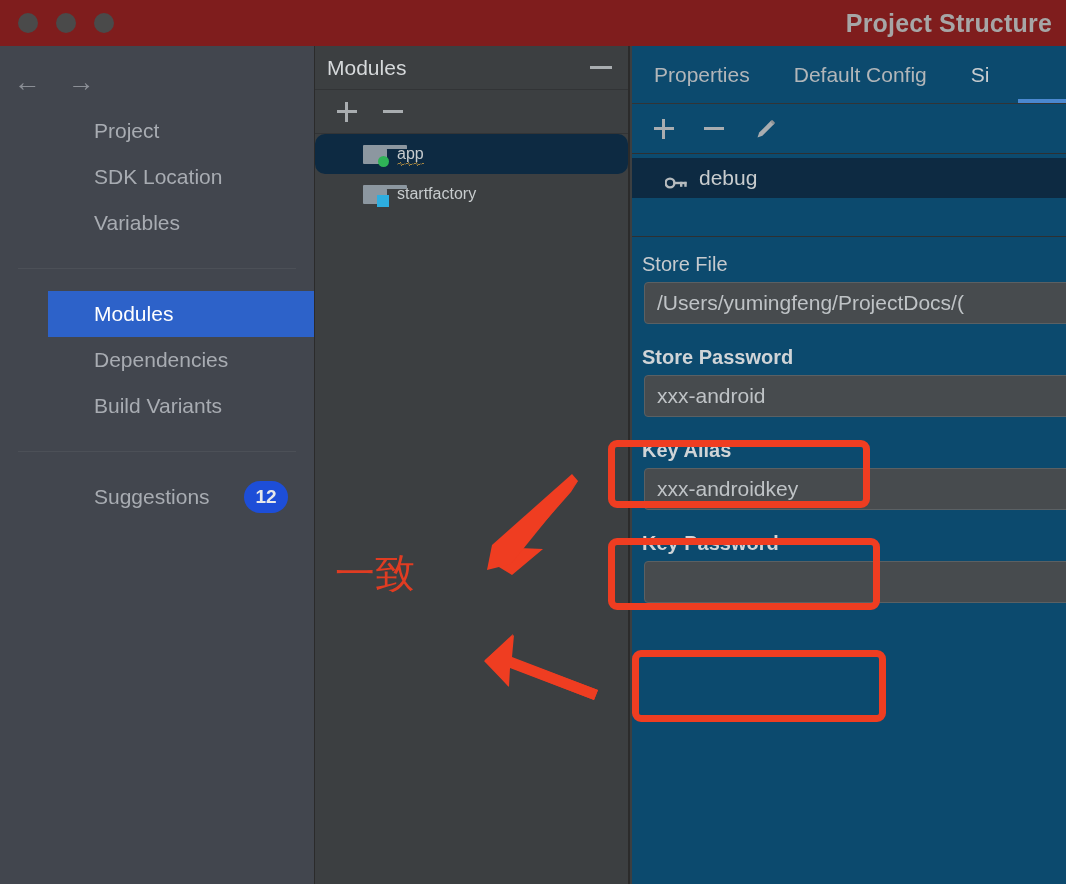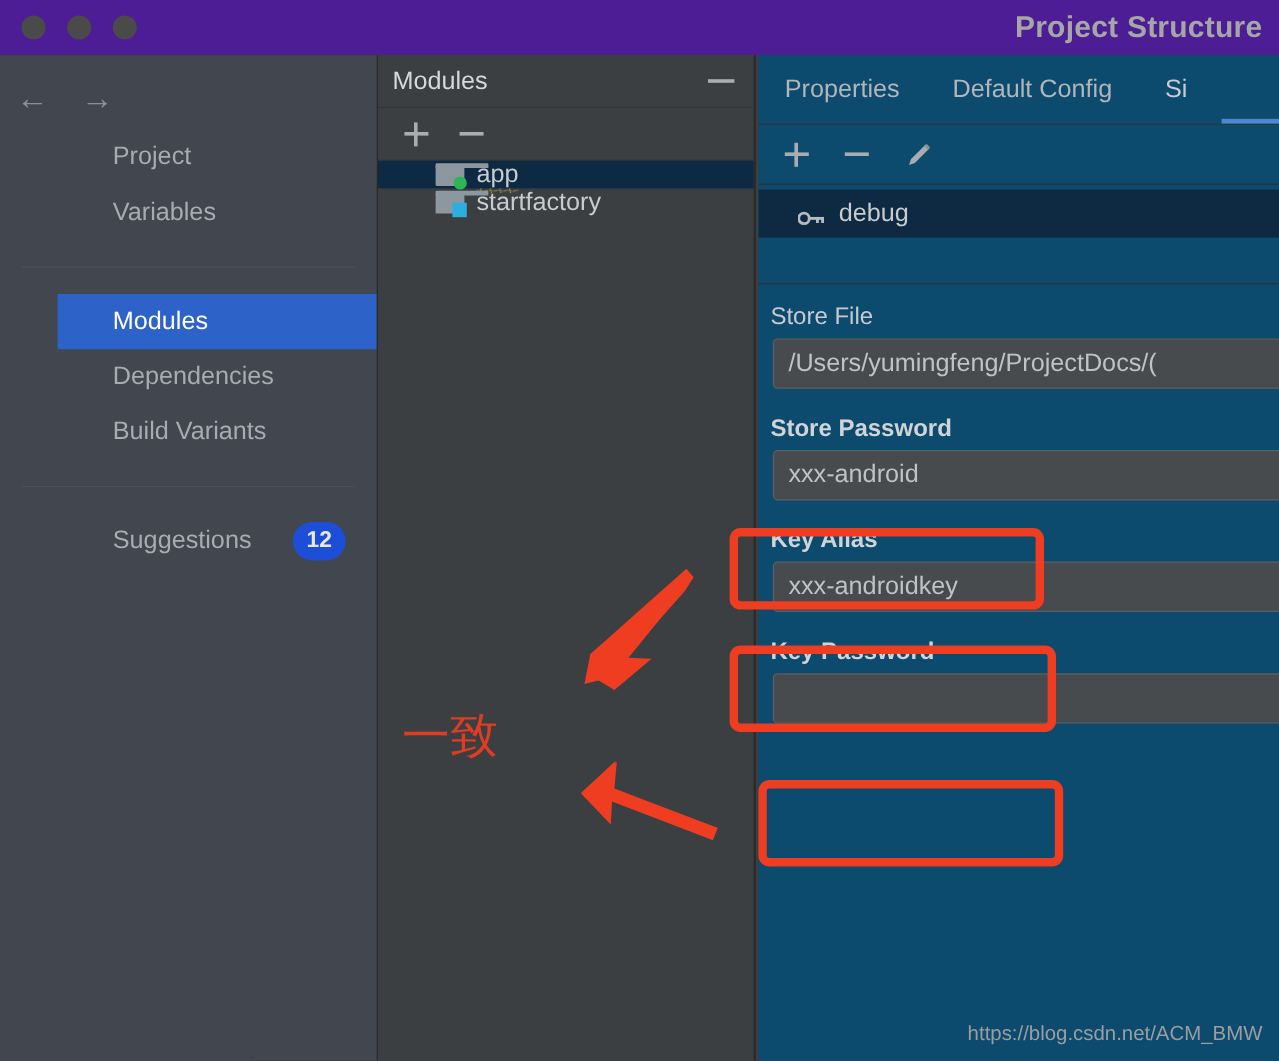--- a/index.html
+++ b/index.html
@@ -12,21 +12,21 @@
   #app {
     position: relative;
     width: 1066px; height: 884px;
     background: #3c3f41;
   }
 
   
   .titlebar {
     position: absolute; left: 0; top: 0;
     width: 1066px; height: 46px;
-    background: #4c1d95;
+    background: #7f1d1d;
     display: flex; align-items: center;
   }
   .traffic {
     display: flex; align-items: center; gap: 18px;
     margin-left: 18px;
   }
   .dot {
     width: 20px; height: 20px; border-radius: 50%;
     background: #4a4a4a;
   }
@@ -116,24 +116,24 @@
     position: relative; width: 20px; height: 20px;
   }
   .tb-plus::before, .tb-plus::after, .tb-minus::before {
     content: ""; position: absolute; background: #a9adb0;
   }
   .tb-plus::before { left: 0; top: 8px; width: 20px; height: 3px; }
   .tb-plus::after  { left: 8px; top: 0; width: 3px; height: 20px; }
   .tb-minus::before { left: 0; top: 8px; width: 20px; height: 3px; }
 
   .module-row {
-    height: 23px;
+    height: 40px;
     display: flex; align-items: center;
     padding-left: 48px;
-    color: #c8ccce; font-size: 21px;
+    color: #c8ccce; font-size: 16px; border-radius: 10px;
   }
   .module-row.selected { background: #0d2a42; }
   .folder-icon {
     position: relative;
     width: 24px; height: 19px; margin-right: 10px;
     flex: 0 0 auto;
   }
   .folder-icon .body {
     position: absolute; left: 0; top: 2px;
     width: 24px; height: 17px;
@@ -246,21 +246,20 @@
     position: absolute;
     border: 7px solid #ef3d21;
     border-radius: 9px;
   }
   .anno-text {
     position: absolute;
     color: #e03c22;
     font-size: 40px;
     font-family: "DejaVu Sans", sans-serif;
     white-space: nowrap;
-    margin-top: 40px;
   }
 </style>
 </head>
 <body>
 
 <div id="app">
 
   <div class="titlebar">
     <div class="traffic">
       <div class="dot"></div>
@@ -271,20 +270,23 @@
   </div>
 
   <div class="sidebar">
     <div class="nav-arrows">
       <div class="nav-arrow">←</div>
       <div class="nav-arrow">→</div>
     </div>
     <div class="side-list">
       <div class="side-item">
         <span>Project</span>
+      </div>
+      <div class="side-item">
+        <span>SDK Location</span>
       </div>
       <div class="side-item">
         <span>Variables</span>
       </div>
       <div class="side-sep"></div>
       <div class="side-item selected">
         <span>Modules</span>
       </div>
       <div class="side-item">
         <span>Dependencies</span>
@@ -369,21 +371,20 @@
       <div class="field-label bold">Store Password</div>
       <div class="field-input">xxx-android</div>
 
       <div class="field-label bold">Key Alias</div>
       <div class="field-input">xxx-androidkey</div>
 
       <div class="field-label bold">Key Password</div>
       <div class="field-input"></div>
     </div>
 
-    <div class="watermark">https://blog.csdn.net/ACM_BMW</div>
   </div>
 
   <div class="anno-layer">
     <div class="anno-rect" style="left:608px; top:440px; width:262px; height:68px;"></div>
     <div class="anno-rect" style="left:608px; top:538px; width:272px; height:72px;"></div>
     <div class="anno-rect" style="left:632px; top:650px; width:254px; height:72px;"></div>
 
     <svg width="1066" height="884" style="position:absolute;left:0;top:0;">
       <g fill="#ef3d21">
         <polygon points="578,481 519,548 543,549 512,575 489,561 513,558 571,492"></polygon>

